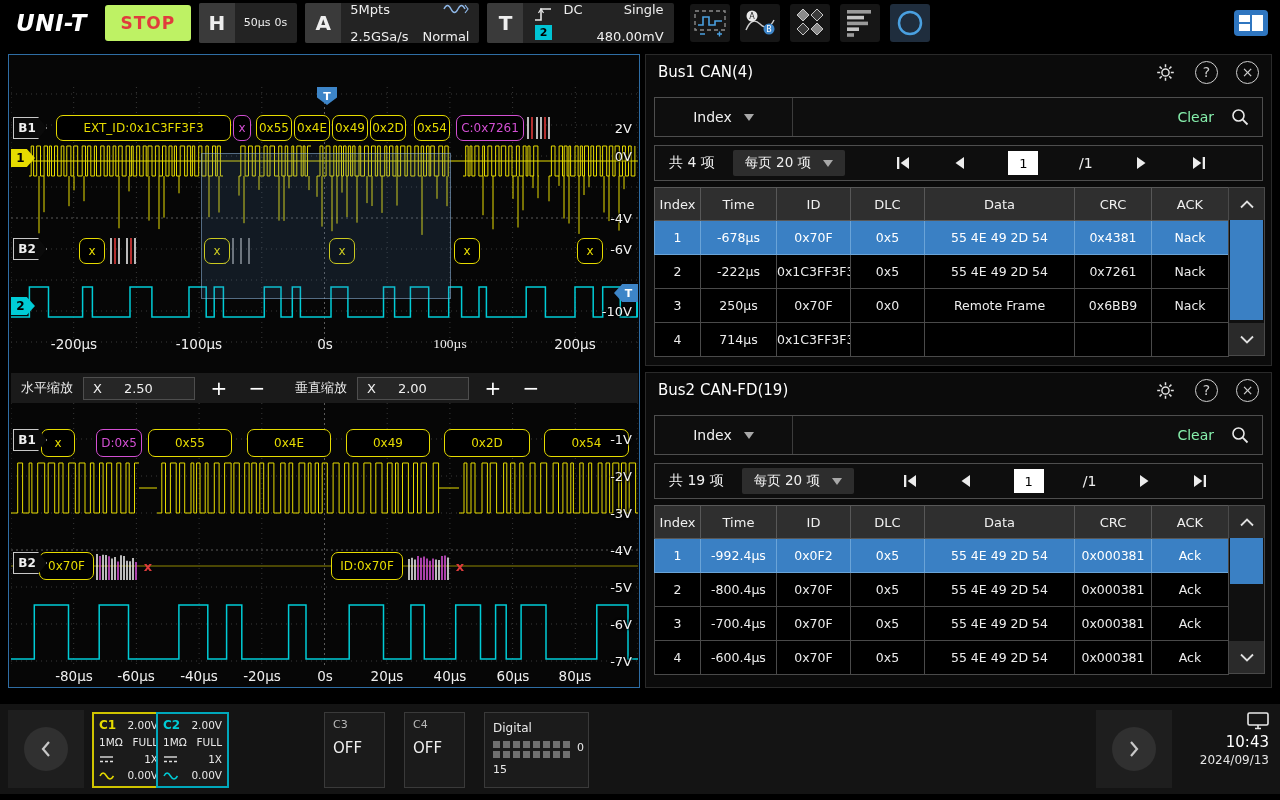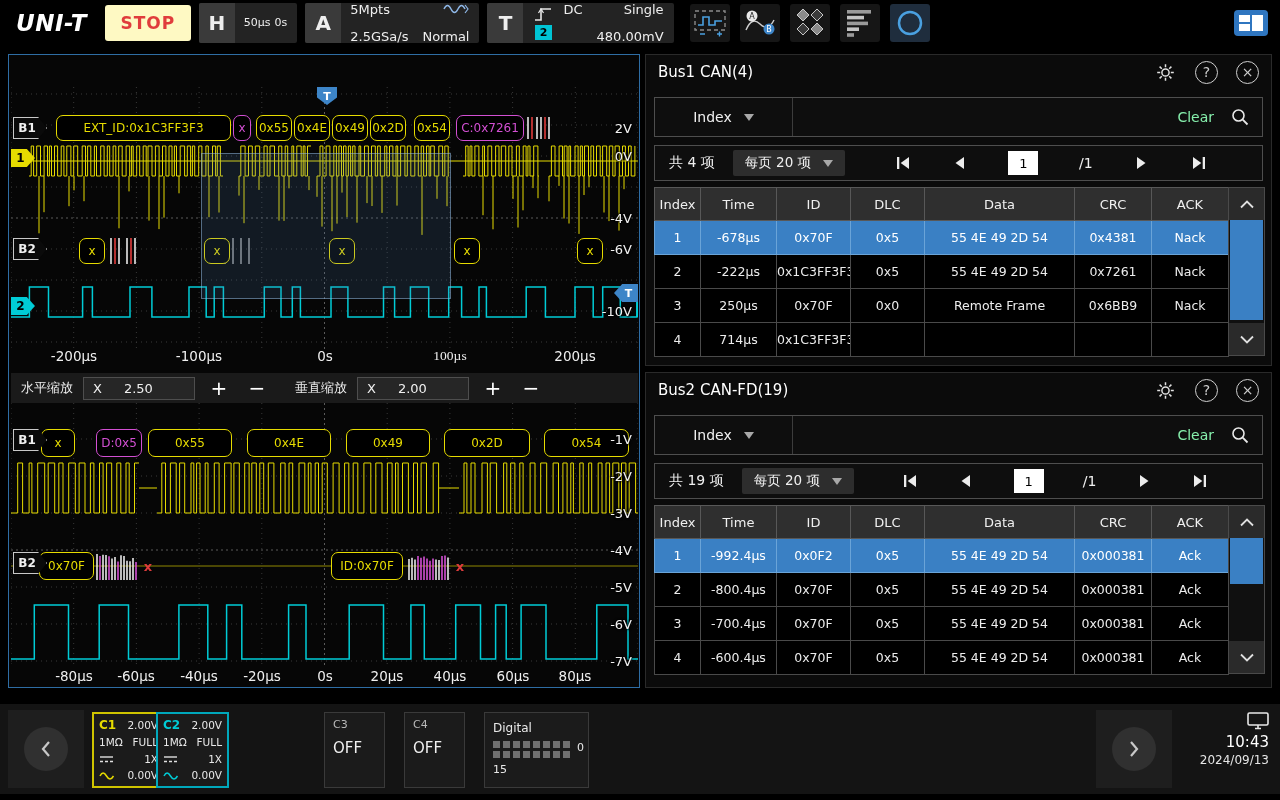--- a/index.html
+++ b/index.html
@@ -4,21 +4,21 @@
 <style>
 *{margin:0;padding:0;box-sizing:border-box;}
 html,body{background:#000;}
 body{width:1280px;height:800px;font-family:"DejaVu Sans","Liberation Sans",sans-serif;}
 button{font-family:inherit;cursor:pointer;}
 .screen{position:relative;width:1280px;height:800px;background:#000;overflow:hidden;color:#ddd;}
 
 
 .topbar{position:absolute;left:0;top:0;width:1280px;height:45px;display:flex;align-items:center;gap:8px;padding:0 6px;background:#000;}
 .logo{font-size:23px;font-weight:bold;color:#fff;font-style:italic;letter-spacing:.5px;padding:0 10px;}
-.stopbtn{width:86px;height:36px;border:none;background:#fef9c3;color:#e03c3c;font-weight:bold;font-size:17px;letter-spacing:1px;border-radius:3px;}
+.stopbtn{width:86px;height:36px;border:none;background:#bef264;color:#e03c3c;font-weight:bold;font-size:17px;letter-spacing:1px;border-radius:3px;}
 .tbblk{height:40px;background:#232323;display:flex;align-items:center;gap:9px;padding:0 10px 0 0;border-radius:2px;}
 .tbkeybox{width:36px;height:40px;background:#3a3a3a;color:#eee;font-size:20px;font-weight:bold;display:flex;align-items:center;justify-content:center;border-radius:2px 0 0 2px;}
 .tbcol{display:flex;flex-direction:row;gap:4px;font-size:11px;color:#eee;}
 .tbgrid{display:grid;grid-template-columns:auto auto;gap:12px 14px;font-size:13px;color:#eee;align-items:center;}
 .tbgrid .ra{justify-self:end;}
 .tico{display:flex;flex-direction:column;align-items:center;gap:3px;}
 .badge2{width:17px;height:15px;background:#00c4d4;color:#000;font-size:11px;font-weight:bold;display:flex;align-items:center;justify-content:center;}
 .tbicons{display:flex;gap:10px;margin-left:8px;}
 .tbico{width:40px;height:38px;background:#161616;border-radius:3px;display:flex;align-items:center;justify-content:center;border:none;}
 .tbico.lit{background:#1f2d3d;}
@@ -45,21 +45,21 @@
 .dbox.magenta{border-color:#d24fd2;color:#d24fd2;}
 .dbox.red{border:none;background:transparent;color:#e03c3c;font-weight:bold;font-size:13px;z-index:4;}
 .tag{position:absolute;left:2px;width:34px;height:22px;background:#0a0a0a;border:1px solid #c8c8c8;color:#f0f0f0;font-size:12px;font-weight:bold;display:flex;align-items:center;justify-content:center;clip-path:polygon(0 0,74% 0,100% 50%,74% 100%,0 100%);z-index:5;padding-right:6px;}
 .chtag{position:absolute;left:0;width:24px;height:18px;color:#000;font-size:12px;font-weight:bold;display:flex;align-items:center;justify-content:center;clip-path:polygon(0 0,66% 0,100% 50%,66% 100%,0 100%);z-index:5;padding-right:5px;}
 .trigtop{position:absolute;width:20px;height:18px;background:#3d85c8;color:#fff;font-size:11px;font-weight:bold;display:flex;align-items:center;justify-content:center;clip-path:polygon(0 0,100% 0,100% 58%,50% 100%,0 58%);z-index:6;}
 .trigright{position:absolute;right:0;width:24px;height:18px;background:#3d85c8;color:#fff;font-size:11px;font-weight:bold;display:flex;align-items:center;justify-content:center;clip-path:polygon(0 50%,34% 0,100% 0,100% 100%,34% 100%);padding-left:5px;z-index:6;}
 .selbox{position:absolute;left:190px;top:66px;width:250px;height:146px;background:rgba(80,120,170,.18);border:1px solid rgba(150,190,230,.5);z-index:8;}
 .vlabs{position:absolute;left:0;top:0;width:100%;height:100%;pointer-events:none;z-index:9;}
 .vlab{position:absolute;right:6px;transform:translateY(-50%);font-size:13px;color:#f2f2f2;text-shadow:1px 1px 2px #000,-1px -1px 2px #000;}
 .taxis{position:absolute;left:2px;width:627px;height:24px;}
-#axTop{top:290px;text-align:center;}
+#axTop{top:278px;text-align:center;}
 #axBot{top:610px;}
 .tlab{position:absolute;top:3px;transform:translateX(-50%);font-size:13.5px;color:#f0f0f0;}
 .zoombar{position:absolute;left:2px;top:318px;width:627px;height:30px;background:#1a1a1a;display:flex;align-items:center;gap:10px;padding:0 10px;}
 .zlabel{font-size:13px;color:#eee;white-space:nowrap;}
 .vzl{margin-left:14px;}
 .zval{width:112px;height:23px;background:#262626;border:1px solid #4e4e4e;display:flex;align-items:center;gap:22px;padding:0 9px;font-size:13px;color:#f0f0f0;}
 .zbtn{background:transparent;border:none;color:#fff;font-size:20px;width:28px;height:26px;line-height:1;}
 
 
 .panel{position:absolute;left:645px;width:627px;background:#0b0b0b;border:1px solid #2a2a2a;}

